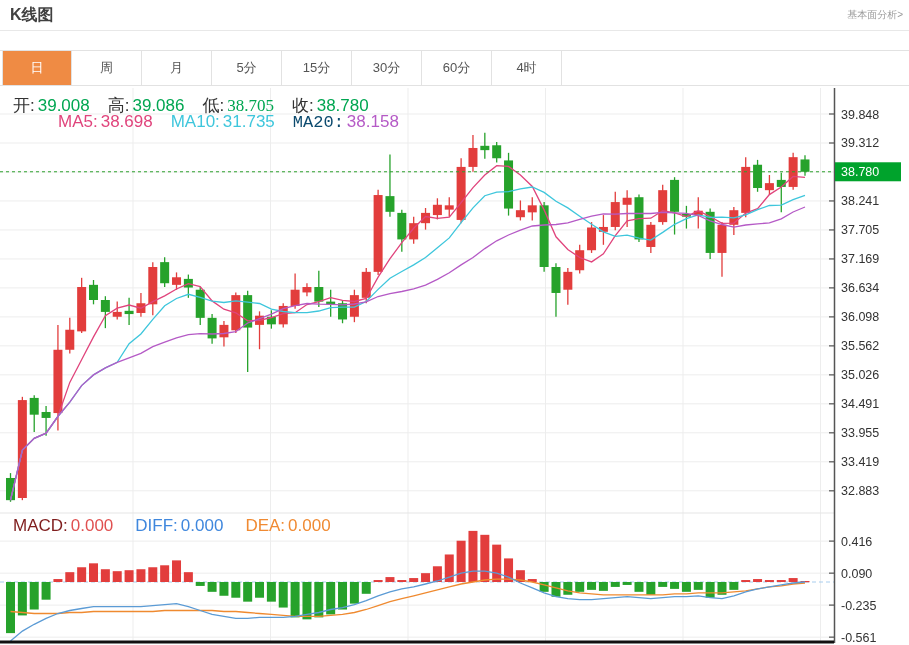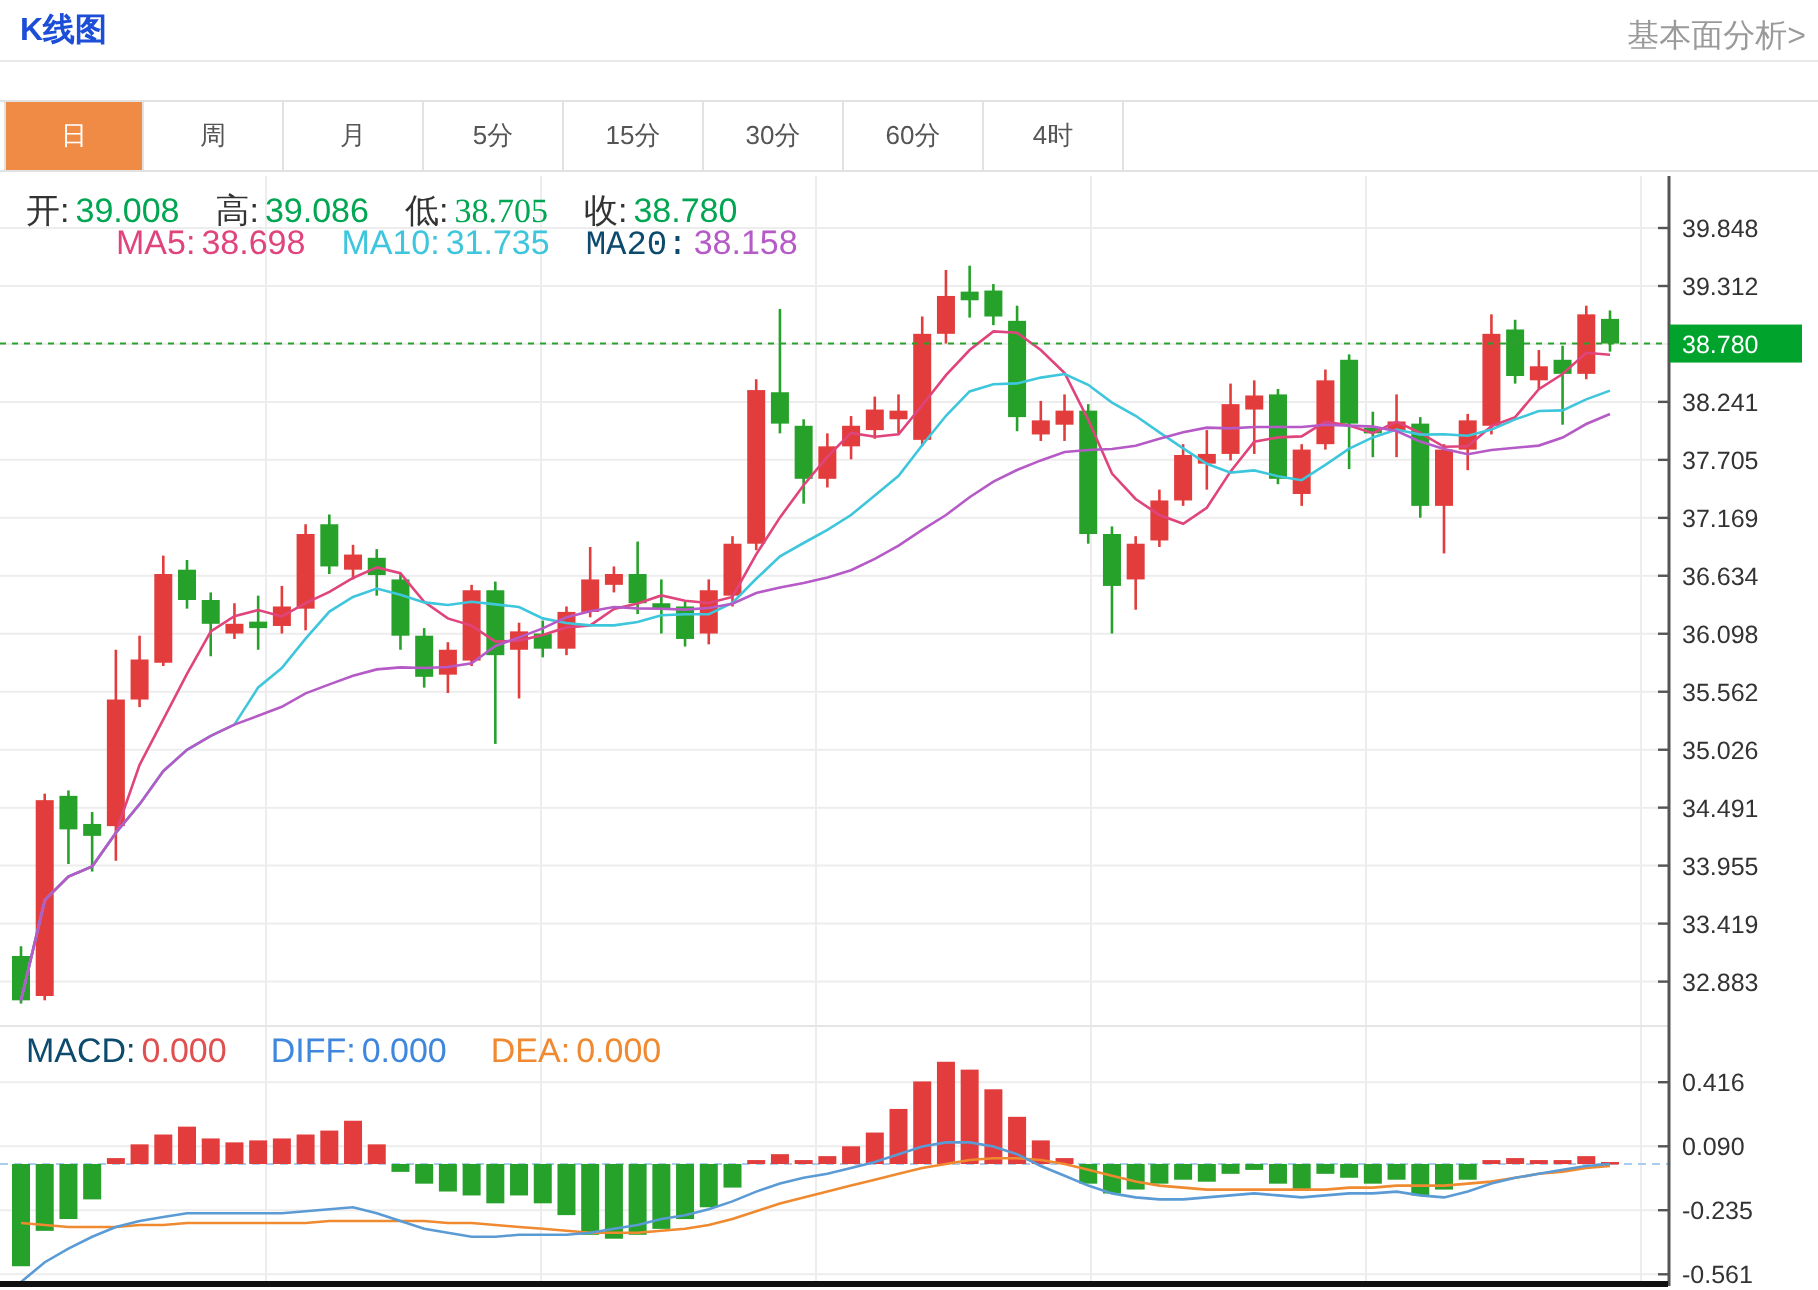--- a/index.html
+++ b/index.html
@@ -1,20 +1,20 @@
 <!DOCTYPE html>
 <html><head>
 <meta charset="utf-8">
 <style>
   html,body{margin:0;padding:0;background:#fff;}
   .page{position:relative;width:909px;height:645px;overflow:hidden;background:#fff;
         font-family:"Liberation Sans",sans-serif;}
   .header{position:absolute;top:0;left:0;width:909px;height:30px;border-bottom:1px solid #e8e8e8;}
-  .title{position:absolute;left:10px;top:5px;font-size:16px;font-weight:bold;color:#1d4ed8;}
-  .link{position:absolute;right:6px;top:8px;font-size:16px;color:#9a9a9a;cursor:pointer;}
+  .title{position:absolute;left:10px;top:5px;font-size:16px;font-weight:bold;color:#404040;}
+  .link{position:absolute;right:6px;top:8px;font-size:10px;color:#9a9a9a;cursor:pointer;}
   .tabbar{position:absolute;top:50px;left:0;width:909px;height:36px;box-sizing:border-box;
           border-top:1px solid #e2e2e2;border-bottom:1px solid #e2e2e2;display:flex;background:#fff;}
   .tab{width:70px;height:100%;display:flex;align-items:center;justify-content:center;
        font-size:13px;color:#555;border-right:1px solid #e2e2e2;box-sizing:border-box;cursor:pointer;}
   .tab:first-child{border-left:1px solid #e2e2e2;margin-left:2px;}
   .tab.sel{background:#ef8b44;color:#fff;}
   .inforow{position:absolute;left:13px;font-size:17px;display:flex;gap:18px;z-index:2;white-space:nowrap;}
   .pair .lbl{margin-right:3px;}
   .chart-svg{position:absolute;top:88px;left:0;z-index:1;}
   .chart-svg text{font-family:"Liberation Sans",sans-serif;}
@@ -45,21 +45,21 @@
       <span class="pair"><span class="lbl" style="color: rgb(51, 51, 51);">高:</span><span style="color: rgb(0, 166, 81);">39.086</span></span>
       <span class="pair"><span class="lbl" style="color: rgb(51, 51, 51);">低:</span><span style="color: rgb(0, 166, 81); font-family: Liberation Serif, serif;">38.705</span></span>
       <span class="pair"><span class="lbl" style="color: rgb(51, 51, 51);">收:</span><span style="color: rgb(0, 166, 81);">38.780</span></span>
     </div>
   <div class="inforow" style="top:112px;">
       <span class="pair"><span class="lbl" style="color: rgb(224, 68, 124); margin-left: 45px;">MA5:</span><span style="color: rgb(224, 68, 124);">38.698</span></span>
       <span class="pair"><span class="lbl" style="color: rgb(62, 198, 220);">MA10:</span><span style="color: rgb(62, 198, 220);">31.735</span></span>
       <span class="pair"><span class="lbl" style="color: #0c4a6e; font-family: Liberation Mono, monospace;">MA20:</span><span style="color: rgb(181, 90, 198);">38.158</span></span>
     </div>
   <div class="inforow" style="top:516px;gap:22px;">
-      <span class="pair"><span class="lbl" style="color: #0c4a6e;">MACD:</span><span style="color: rgb(224, 80, 80);">0.000</span></span>
+      <span class="pair"><span class="lbl" style="color: #7f1d1d;">MACD:</span><span style="color: rgb(224, 80, 80);">0.000</span></span>
       <span class="pair"><span class="lbl" style="color: rgb(63, 135, 221);">DIFF:</span><span style="color: rgb(63, 135, 221);">0.000</span></span>
       <span class="pair"><span class="lbl" style="color: rgb(240, 138, 50);">DEA:</span><span style="color: rgb(240, 138, 50);">0.000</span></span>
     </div>
 
   <svg class="chart-svg" width="909" height="557" viewBox="0 0 909 557">
       <g>
         <line x1="0" y1="26" x2="834" y2="26" stroke="#ededed" stroke-width="1"></line>
         <line x1="0" y1="54.99760000000008" x2="834" y2="54.99760000000008" stroke="#ededed" stroke-width="1"></line>
         <line x1="0" y1="83.99519999999976" x2="834" y2="83.99519999999976" stroke="#ededed" stroke-width="1"></line>
         <line x1="0" y1="112.93869999999997" x2="834" y2="112.93869999999997" stroke="#ededed" stroke-width="1"></line>

